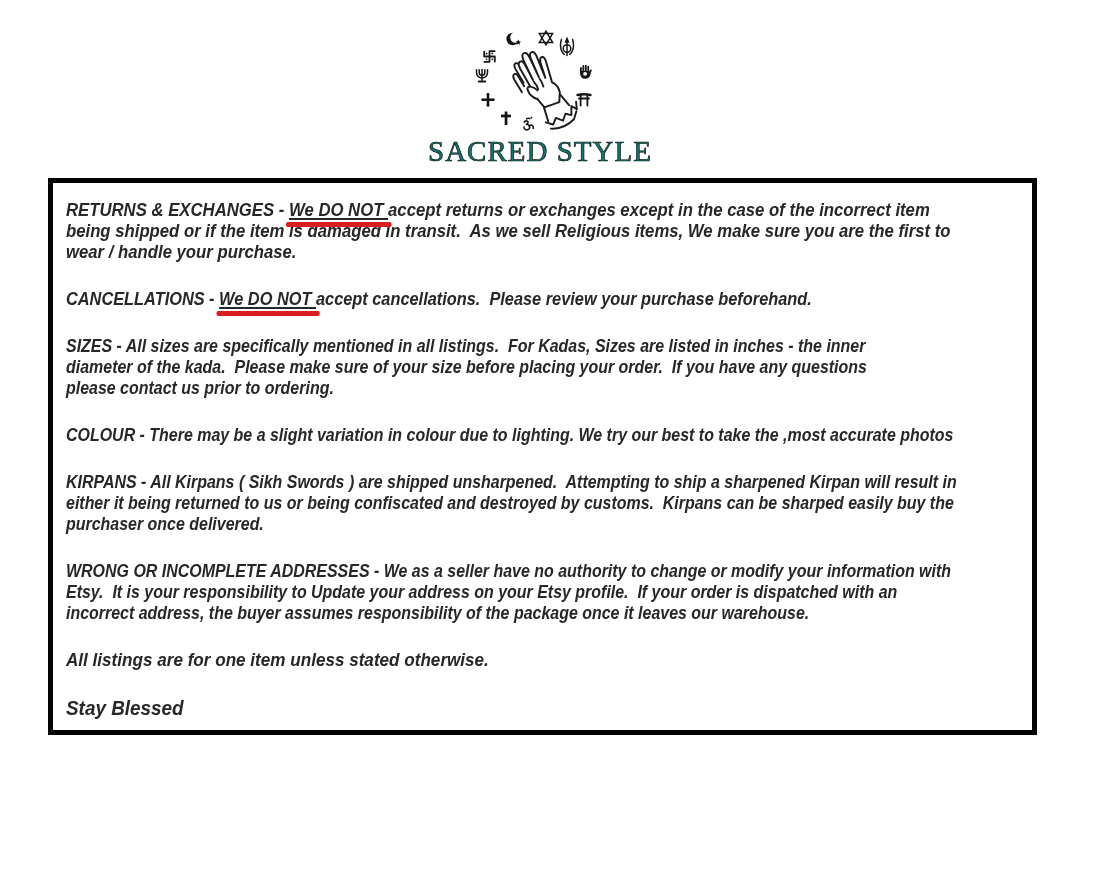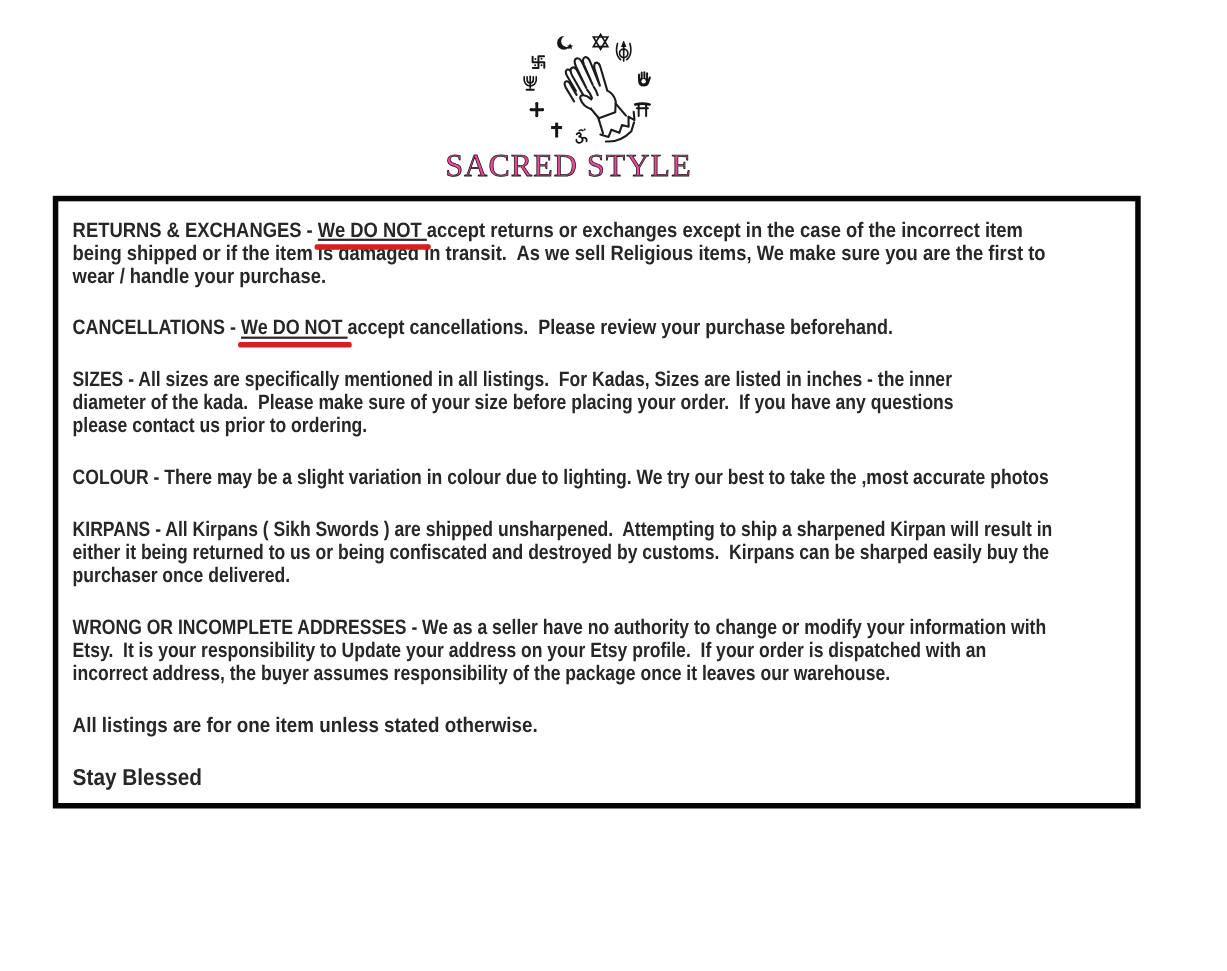--- a/index.html
+++ b/index.html
@@ -12,22 +12,23 @@
     font-family: "Liberation Sans", sans-serif;
   }
   .page { position: relative; width: 1115px; height: 883px; background: #fff; }
 
   
   .logo { position: absolute; left: 435px; top: 26px; width: 210px; height: 170px; }
   .logo .sym { position: absolute; line-height: 0; }
   .hands { position: absolute; left: 52px; top: 16px; }
   .brand {
     position: absolute; left: -30px; top: 109px; width: 270px;
+    text-align: center;
     font-family: "Liberation Serif", serif;
-    font-size: 29px; letter-spacing: 1px; color: #ec4899;
+    font-size: 29px; letter-spacing: 1px; color: #0f766e;
     -webkit-text-stroke: 0.7px #131313;
     white-space: pre;
   }
 
   
   .policy-box {
     position: absolute; left: 48px; top: 178px;
     width: 989px; height: 557px;
     box-sizing: border-box;
     border: 5px solid #050505;
@@ -171,21 +172,21 @@
           <path d="M76.5 68 L80.5 84" fill="none"></path>
           <path d="M48 90 L54.5 96 L60.5 90.5 L66.5 97 L72.5 91 L78 95.5 L82.5 86 L86.5 92 L89.5 84" fill="none"></path>
           <path d="M50 99 Q63 106.5 78.5 101 L85 94" fill="none"></path>
         </g>
       </svg>
     </span>
 
     <div class="brand">SACRED STYLE</div>
   </div>
 
-  <div class="policy-box" style="border-color: rgb(5, 5, 5);">
+  <div class="policy-box" style="border-color: rgb(5, 5, 5); font-style: italic;">
 
     <div class="para w88" style="color: rgb(39, 39, 39);"><span>RETURNS &amp; EXCHANGES - </span><span class="hl"><span>We DO NOT </span><i class="red-mark" style="background-color: rgb(216, 30, 30);"></i></span><span>accept returns or exchanges except in the case of the incorrect item
 being shipped or if the item is damaged in transit.  As we sell Religious items, We make sure you are the first to
 wear / handle your purchase.</span></div>
 
     <div class="para w86" style="color: rgb(39, 39, 39);"><span>CANCELLATIONS - </span><span class="hl"><span>We DO NOT </span><i class="red-mark" style="background-color: rgb(216, 30, 30);"></i></span><span>accept cancellations.  Please review your purchase beforehand.</span></div>
 
     <div class="para w84" style="color: rgb(39, 39, 39);">SIZES - All sizes are specifically mentioned in all listings.  For Kadas, Sizes are listed in inches - the inner
 diameter of the kada.  Please make sure of your size before placing your order.  If you have any questions
 please contact us prior to ordering.</div>

